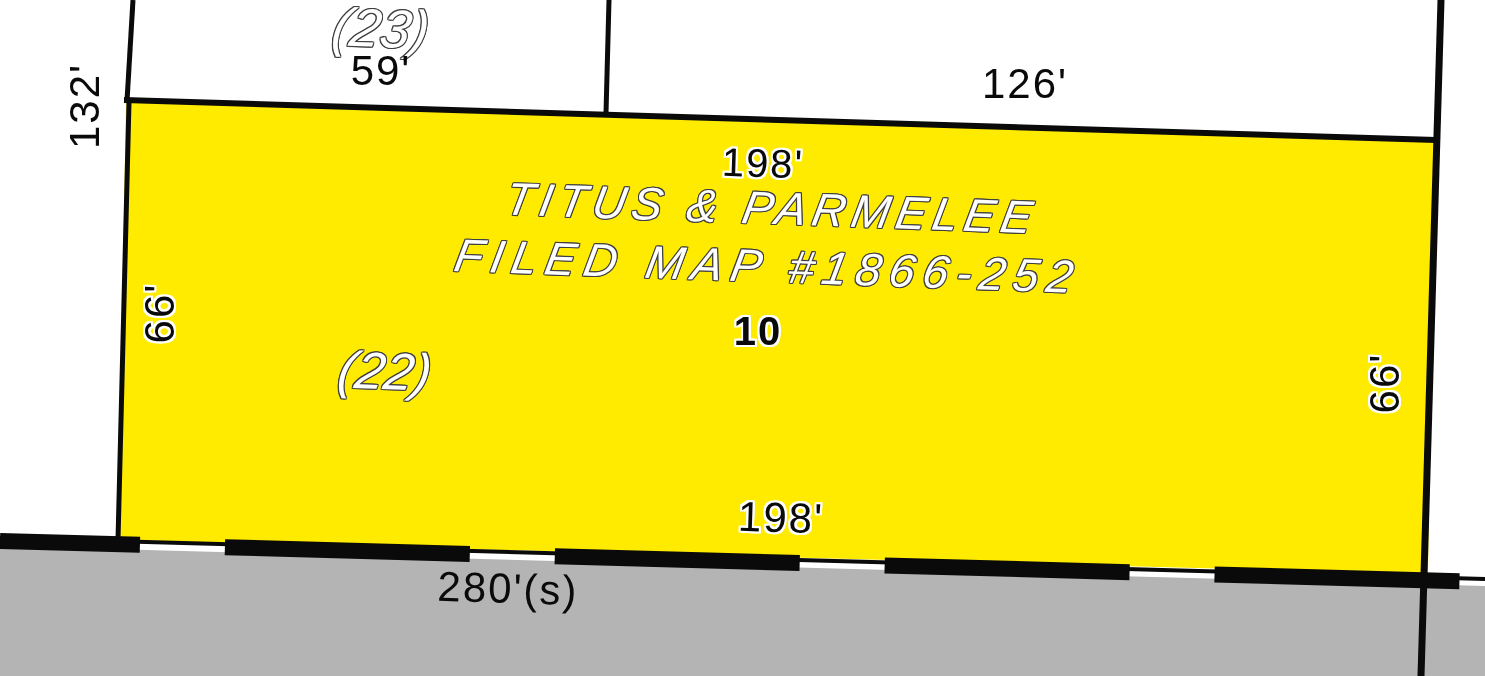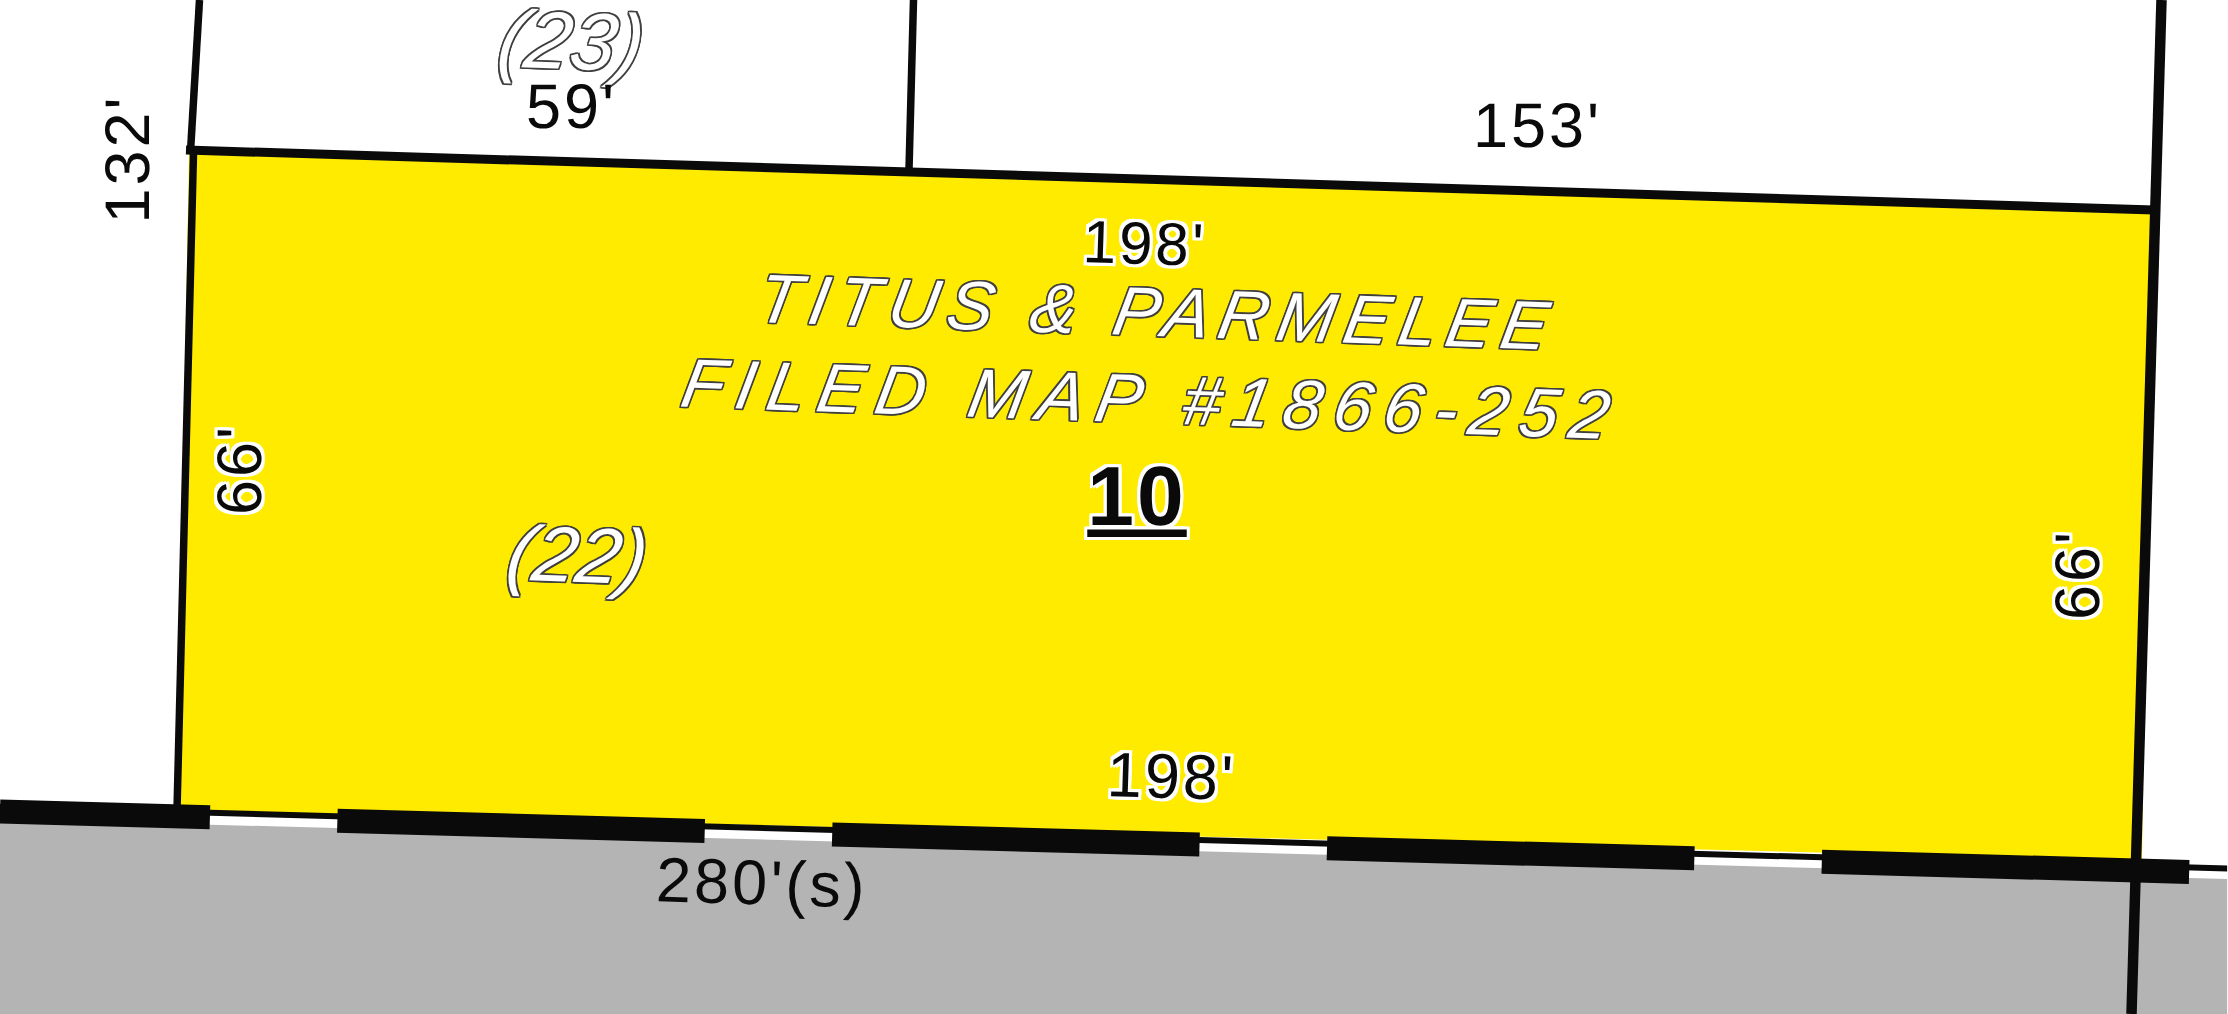--- a/index.html
+++ b/index.html
@@ -43,24 +43,23 @@
   }
   .subdiv{
     font-size:46px;
     transform:translate(-50%,-50%) rotate(2deg) skewX(-8deg);
   }
   .paren{
     font-size:54px;
     transform:translate(-50%,-50%) rotate(2deg) skewX(-8deg);
   }
   .parcel-num{
-    font-size:56px;
+    font-size:40px;
     font-weight:700;
     letter-spacing:2px;
-    text-decoration:underline;
   }
 </style>
 </head>
 <body>
 
 <div id="stage">
 
   <svg id="map-svg" width="1485" height="676" viewBox="0 0 1485 676">
 
     <polygon points="0,546 1485,586 1485,676 0,676" fill="#B4B4B4"></polygon>
@@ -75,21 +74,21 @@
     <line x1="1441" y1="0" x2="1421" y2="676" stroke="#0A0A0A" stroke-width="7"></line>
     <line x1="133" y1="0" x2="127" y2="101" stroke="#0A0A0A" stroke-width="5"></line>
     <line x1="609" y1="0" x2="606" y2="113" stroke="#0A0A0A" stroke-width="5"></line>
   </svg>
 
   <div class="label dim rot-ccw" style="left:85px;top:106px;">132'</div>
 
   <div class="label paren outline-text" style="left:381px;top:28px;">(23)</div>
   <div class="label dim" style="left:381px;top:71px;">59'</div>
 
-  <div class="label dim" style="left:1025px;top:84px;">153'</div>
+  <div class="label dim" style="left:1025px;top:84px;">126'</div>
 
   <div class="label dim halo tilt" style="left:763px;top:163px;font-size:40px;">198'</div>
 
   <div class="label subdiv outline-text" style="left:772px;top:208px;letter-spacing:6px;">TITUS &amp; PARMELEE</div>
   <div class="label subdiv outline-text" style="left:768px;top:266px;letter-spacing:8px;">FILED MAP #1866-252</div>
 
   <div class="label parcel-num halo" style="left:758px;top:331px;">10</div>
 
   <div class="label paren outline-text" style="left:385px;top:371px;font-size:52px;">(22)</div>
 

